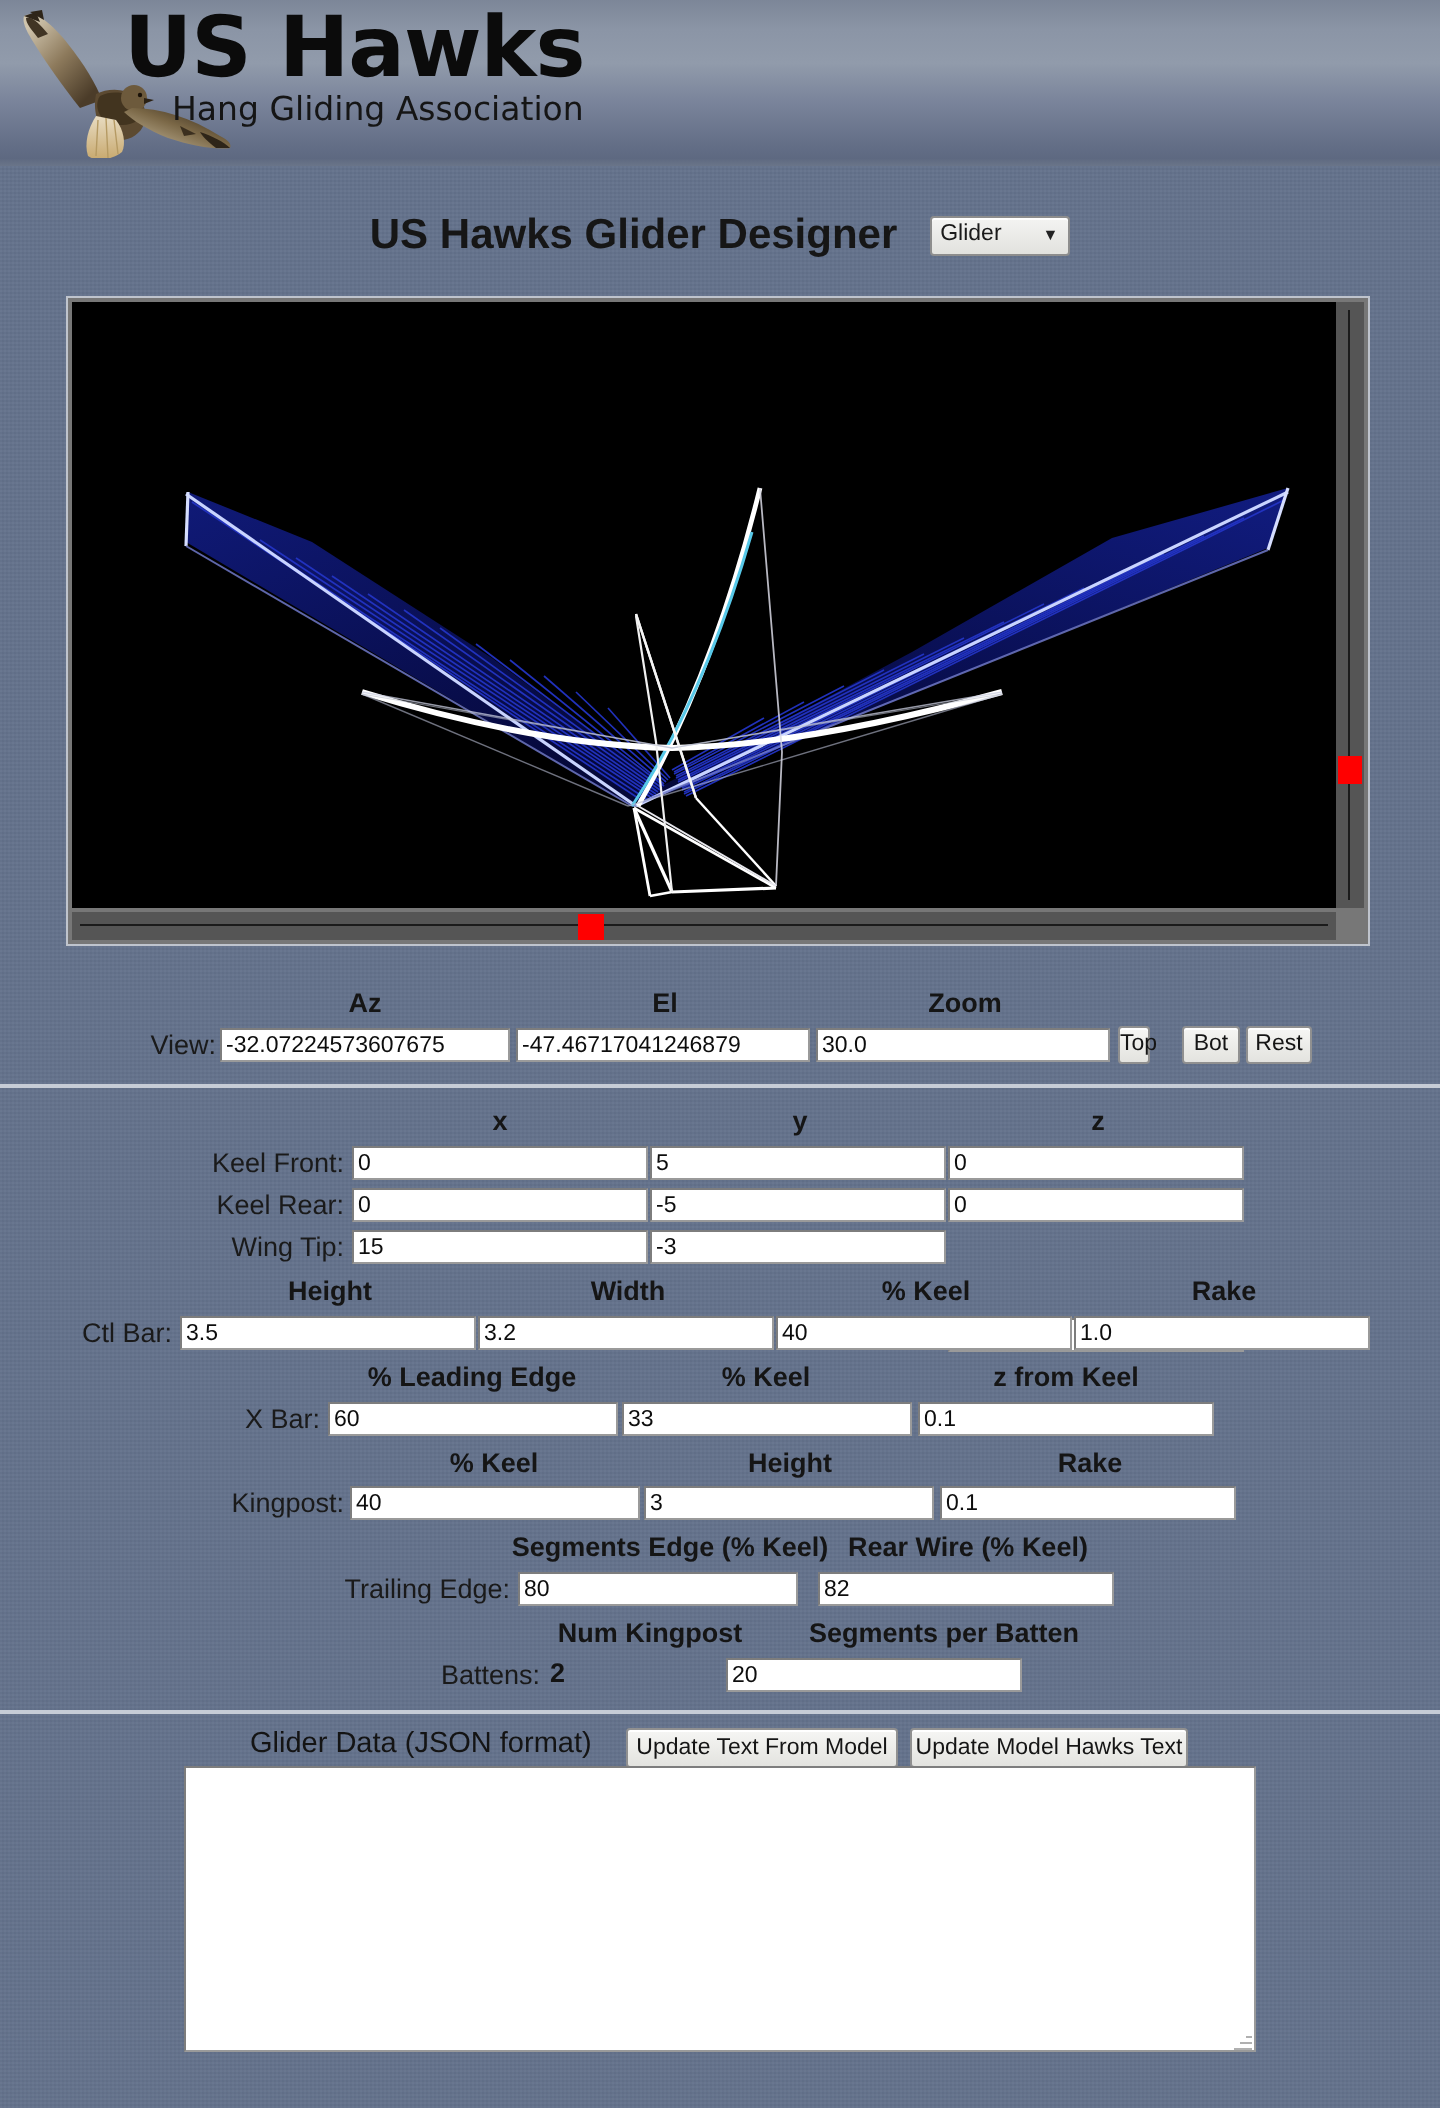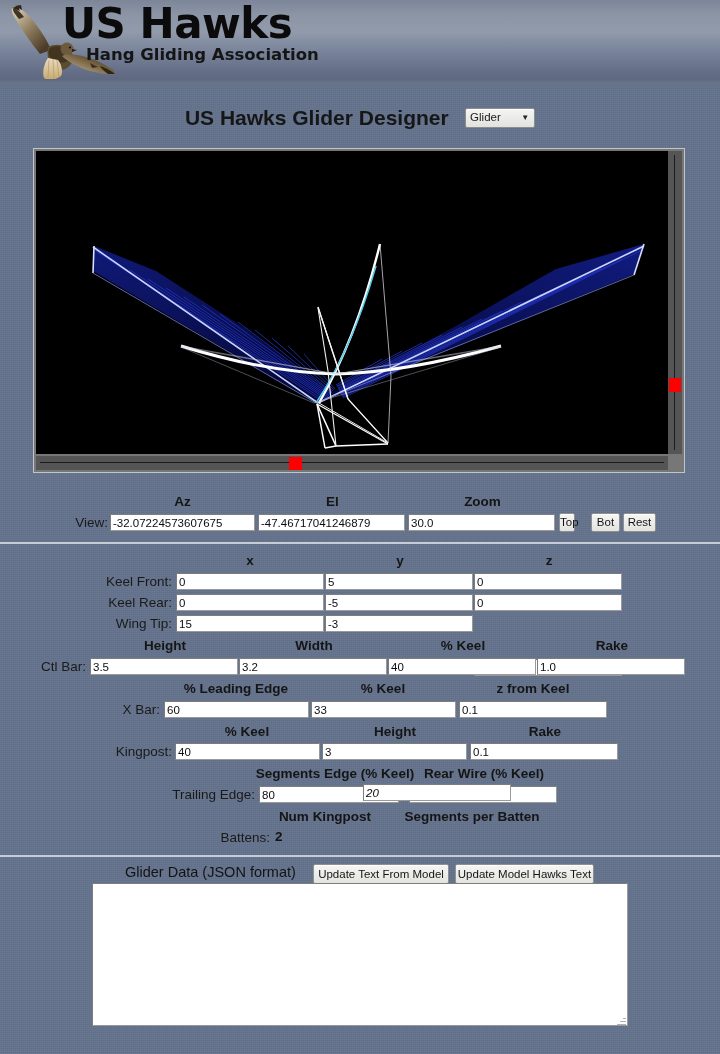--- a/index.html
+++ b/index.html
@@ -59,21 +59,21 @@
     font-weight: bold;
     color: #0b0b0b;
     letter-spacing: -0.5px;
     line-height: 44px;
     margin: 0;
     white-space: nowrap;
   }
   #banner-sub {
     font-family: "DejaVu Sans", sans-serif;
     font-size: 16.5px;
-    font-weight: bold;
+    font-weight: normal;
     color: #151515;
     margin: 0;
     margin-left: 24px;
     line-height: 18px;
     white-space: nowrap;
   }
 
   
   #title-row {
     position: absolute;
@@ -527,21 +527,21 @@
   <input class="fld" style="left: 259px; top: 786px; width: 140px;" value="80">
   <input class="fld" style="left: 409px; top: 786px; width: 148px;" value="82">
 </div>
 
 <div class="layer">
   <div class="hdr" style="left:265px;top:809px;width:120px;">Num Kingpost</div>
   <div class="hdr" style="left:382px;top:809px;width:180px;">Segments per Batten</div>
 
   <div class="lbl" style="left:160px;top:830px;width:110px;">Battens:</div>
   <div class="val-static" style="left:275px;top:829px;">2</div>
-  <input class="fld" style="left: 363px; top: 784px; width: 148px; font-style: italic;" value="20">
+  <input class="fld" style="left: 363px; top: 829px; width: 148px;" value="20">
 </div>
 
 <hr class="sep" style="top:855px;">
 
 <div class="layer">
   <div id="json-label">Glider Data (JSON format)</div>
   <button class="btn" style="left:313px;top:864px;width:136px;height:20px;line-height:18px;">Update Text From Model</button>
   <button class="btn" style="left:455px;top:864px;width:139px;height:20px;line-height:18px;">Update Model Hawks Text</button>
   <textarea id="json-area" placeholder="" style=""></textarea>
   <div id="json-resize">

